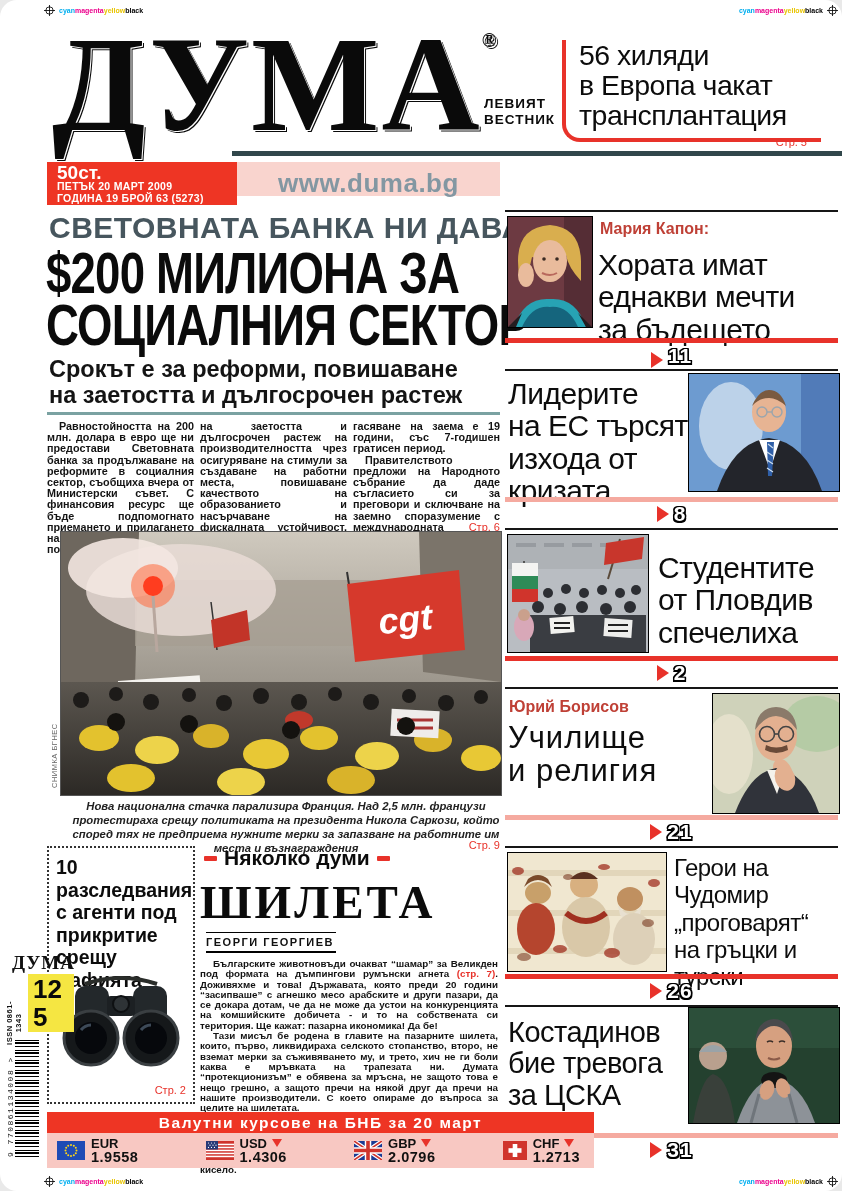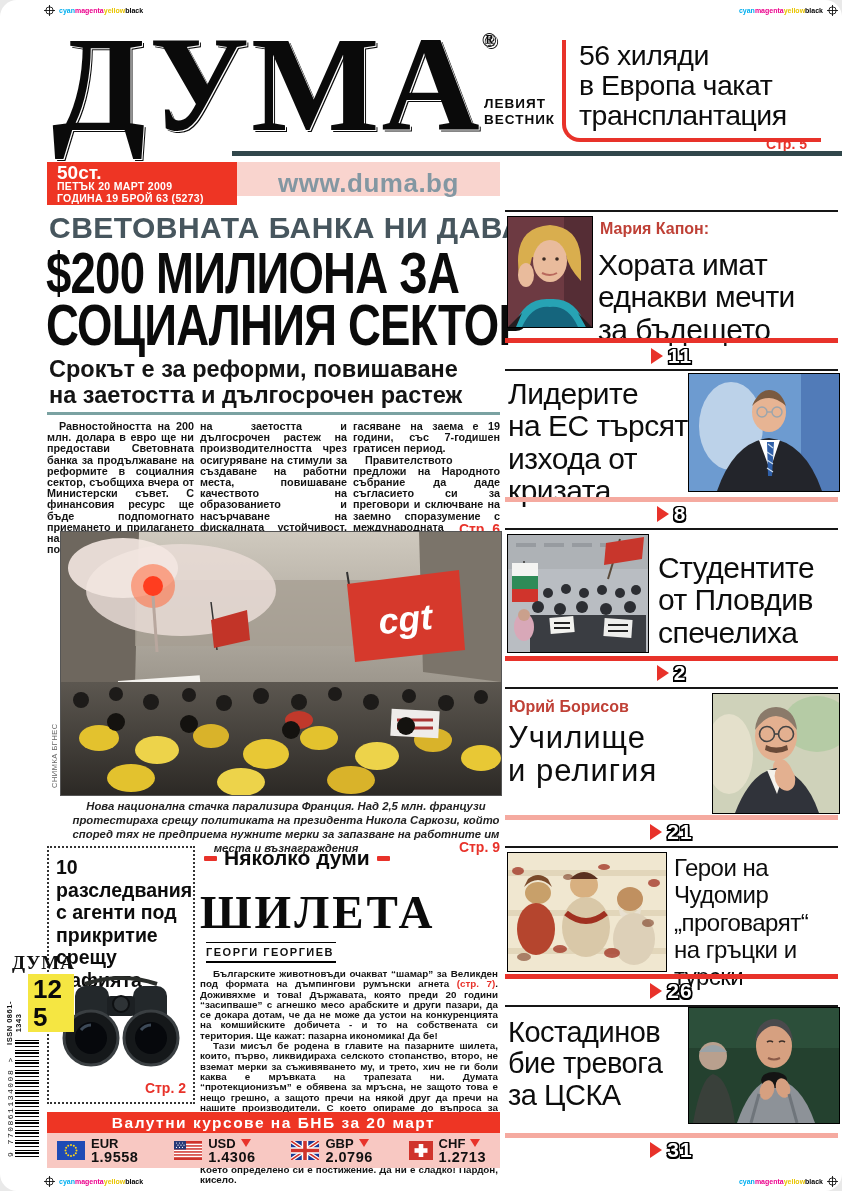--- a/index.html
+++ b/index.html
@@ -13,21 +13,21 @@
   .c0{color:#00aeef}.c1{color:#ec008c}.c2{color:#e8c400}.c3{color:#000}
 
   
   .logo{font-family:"Liberation Serif",serif;font-weight:bold;font-size:136px;line-height:1;
         letter-spacing:2px;color:#0a0a0a;text-shadow:1px 1px 0 #fff,2px 2px 0 #0a0a0a;}
   .logo .r{font-size:20px;vertical-align:top;position:relative;top:14px;letter-spacing:0;}
   .tagline{font-size:13.5px;font-weight:bold;letter-spacing:1px;line-height:1.18;color:#0a0a0a;}
   .teaser{border-left:4px solid #e8322a;border-bottom:4px solid #e8322a;
           border-bottom-left-radius:18px;padding:0 0 6px 13px;width:242px;height:92px;}
   .teaser-t{font-size:28.5px;line-height:1.06;color:#0c0c0c;letter-spacing:-0.5px;}
-  .pref{color:#e8322a;font-weight:bold;font-size:14px;}
+  .pref{color:#e8322a;font-weight:normal;font-size:11px;}
   .rule-dark{background:#31474b;height:5px;}
 
   
   .info-red{background:#ee3524;color:#fff;font-weight:bold;padding:3px 0 0 10px;box-sizing:border-box;}
   .info-red .price{font-size:19px;line-height:15px;}
   .info-red .small{font-size:10.5px;line-height:12px;letter-spacing:0.3px;}
   .info-pink{background:#f9d4ce;}
   .www{font-size:26px;font-weight:bold;color:#8397a2;text-align:center;line-height:43px;letter-spacing:0.5px;}
 
   
@@ -250,21 +250,21 @@
       <path d="M6,110 Q16,80 42,82 Q68,80 78,110 Z" fill="#27a3b4"></path>
       <path d="M14,110 Q24,88 42,90 Q60,88 70,110 Z" fill="#15657d"></path>
       <path d="M0,110 L14,96 L8,110 Z M84,110 L70,96 L78,110 Z" fill="#241d20"></path>
     </svg>
   </div>
   <div class="abs sb-name" style="left:600px;top:220px;">Мария Капон:</div>
   <div class="abs sb-title preline" style="left:598px;top:249px;">Хората имат
 еднакви мечти
 за бъдещето</div>
   <div class="abs ul-red" style="top:338px;"></div>
-  <div class="abs numrow" style="top:344px;">
+  <div class="abs numrow" style="top:344px;align-items:flex-end;">
     <span class="tri"></span>
     <span class="pg">11</span>
   </div>
 
   <div class="abs sb-title preline" style="left:508px;top:378px;">Лидерите
 на ЕС търсят
 изхода от
 кризата</div>
   <div class="abs sb-photo" style="left:688px;top:373px;width:150px;height:117px;">
     <svg width="150" height="117" viewBox="0 0 150 117">
@@ -452,32 +452,32 @@
     <div class="bc-digits"><span>9 770861134008</span> <span>&gt;</span></div>
     <div class="bc-bars"></div>
   </div>
 
   <div class="abs" style="left:200px;top:846px;width:298px;">
     <div class="rubric" style="margin-left:4px;">
       <span class="dash"></span>
       <span>Няколко думи</span>
       <span class="dash"></span>
     </div>
-    <div class="op-title" style="margin-top:19px;">ШИЛЕТА</div>
+    <div class="op-title" style="margin-top:9px;">ШИЛЕТА</div>
     <div style="width:130px;height:1px;background:#000;margin:6px 0 3px 6px;"></div>
     <div class="op-author" style="margin-left:6px;">ГЕОРГИ ГЕОРГИЕВ</div>
     <div style="width:130px;height:2px;background:#000;margin:3px 0 6px 6px;"></div>
     <div class="op-body">
       <p><span>Българските животновъди очакват “шамар” за Великден под формата на дъмпингови румънски агнета </span><span class="redtxt">(стр. 7)</span><span>. Доживяхме и това! Държавата, която преди 20 години “засипваше” с агнешко месо арабските и други пазари, да се докара дотам, че да не може да устои на конкуренцията на комшийските добичета - и то на собствената си територия. Ще кажат: пазарна икономика! Да бе!</span></p>
       <p>Тази мисъл бе родена в главите на пазарните шилета, които, първо, ликвидираха селското стопанство, второ, не вземат мерки за съживяването му, и трето, хич не ги боли каква е мръвката на трапезата ни. Думата “протекционизъм” е обявена за мръсна, не защото това е нещо грешно, а защото пречи на някой друг да пречи на нашите производители. С което опираме до въпроса за целите на шилетата.</p>
       <p>То да бяха само агнетата. Влезте в близката бакалия и попитайте за произхода на плодовете и зеленчуците. Географията им е необятна и в нея почти не влиза България. Дори киселите краставички ги внасяме от Индия. Което определено си е постижение. Да ни е сладко! Пардон, кисело.</p>
     </div>
   </div>
 
-  <div class="abs" style="left:47px;top:1112px;width:453px;">
+  <div class="abs" style="left:47px;top:1112px;width:547px;">
     <div class="cur-head">Валутни курсове на БНБ за 20 март</div>
     <div class="cur-body">
       <div class="cur-item">
         <svg width="28" height="19" viewBox="0 0 28 19">
           <rect width="28" height="19" fill="#1f4bb5"></rect>
           <g fill="#ffd617">
               <circle cx="14" cy="4" r="1"></circle>
               <circle cx="16.8" cy="4.8" r="1"></circle>
               <circle cx="18.8" cy="6.8" r="1"></circle>
               <circle cx="19.5" cy="9.5" r="1"></circle>

